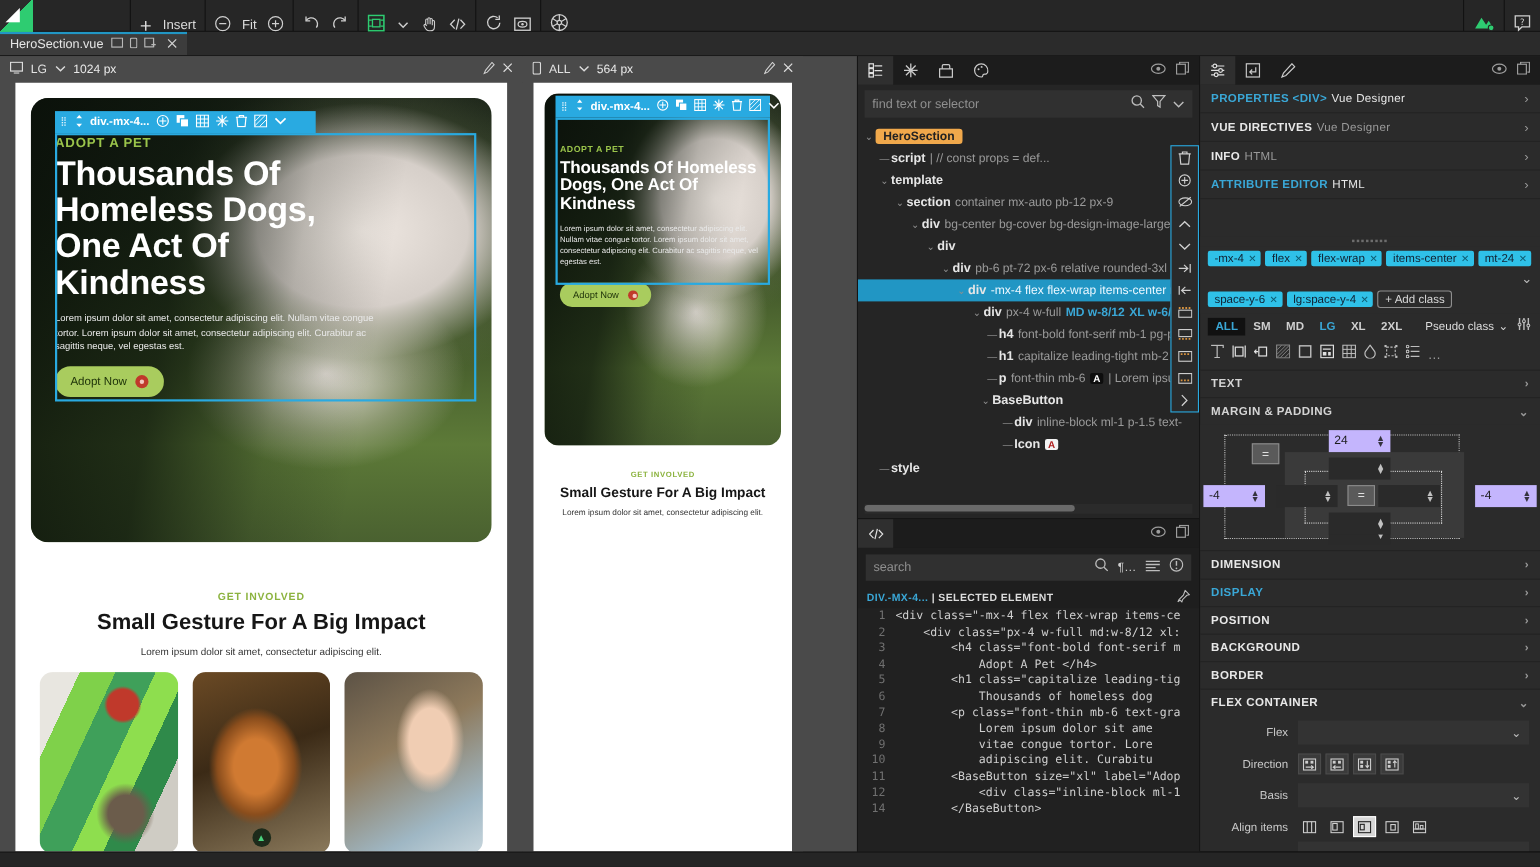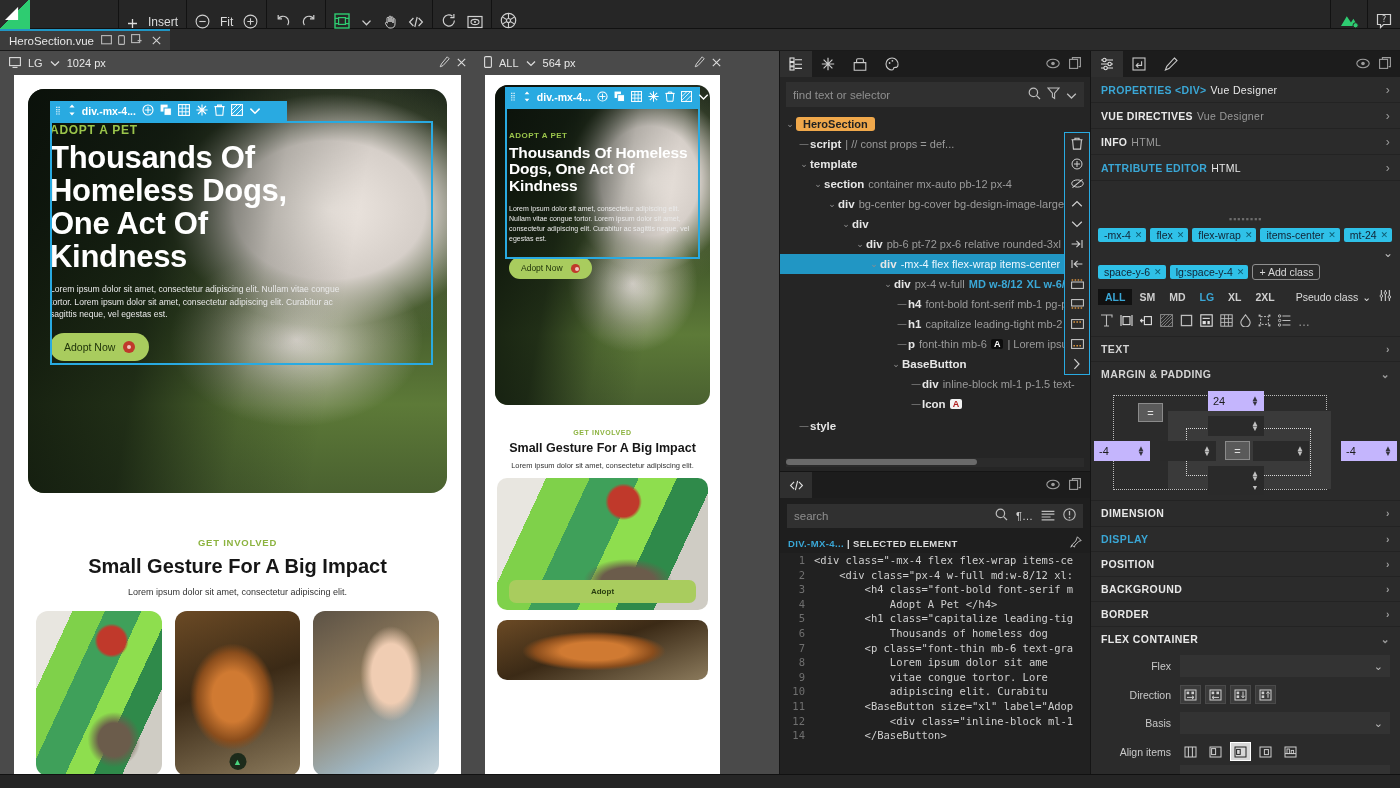--- a/index.html
+++ b/index.html
@@ -517,26 +517,20 @@
                         <path d="M1.4 1.6 6 6.2l4.6-4.6" stroke="#fff" fill="none" stroke-width="1.5"></path>
                       </svg></span>
                 </div>
               </div>
 
               <div class="sec2" style="padding:14px 12px 8px 12px">
                 <div class="eyebrow2" style="font-size:7px">GET INVOLVED</div>
                 <h2 style="font-size:12.5px; margin-top:5px">Small Gesture For A Big Impact</h2>
                 <p style="font-size:7.5px; margin-top:6px">Lorem ipsum dolor sit amet, consectetur adipiscing elit.</p>
               </div>
-              <div style="padding:0 12px">
-                <div class="thumb th1" style="height:132px; border-radius:10px; position:relative">
-                  <div class="btn-adopt-wide" style="position:absolute;left:12px;right:12px;bottom:7px;font-size:8px;padding:7px 0">Adopt</div>
-                </div>
-                <div class="thumb th2" style="height:60px; border-radius:10px; margin-top:10px"></div>
-              </div>
 
             </div>
           </div>
         </div>
 
       </div>
     </div>
 
     <div class="center-panel">
 
@@ -605,21 +599,21 @@
             <span class="tag">script</span>
             <span class="cls">| // const props = def...</span>
           </div>
         <div class="trow">
             <span class="tw" style="margin-left:18px">⌄</span>
             <span class="tag">template</span>
           </div>
         <div class="trow">
             <span class="tw" style="margin-left:32px">⌄</span>
             <span class="tag">section</span>
-            <span class="cls">container mx-auto pb-12 px-4</span>
+            <span class="cls">container mx-auto pb-12 px-9</span>
           </div>
         <div class="trow">
             <span class="tw" style="margin-left:46px">⌄</span>
             <span class="tag">div</span>
             <span class="cls">bg-center bg-cover bg-design-image-large bg-</span>
           </div>
         <div class="trow">
             <span class="tw" style="margin-left:60px">⌄</span>
             <span class="tag">div</span>
           </div>

